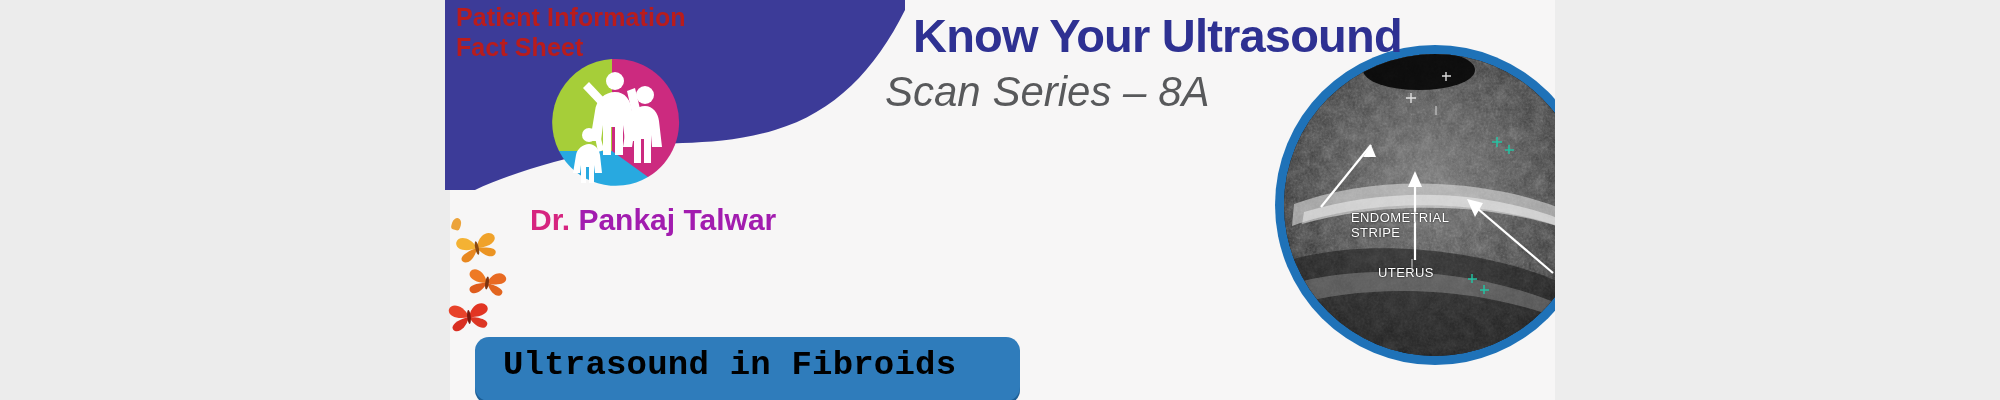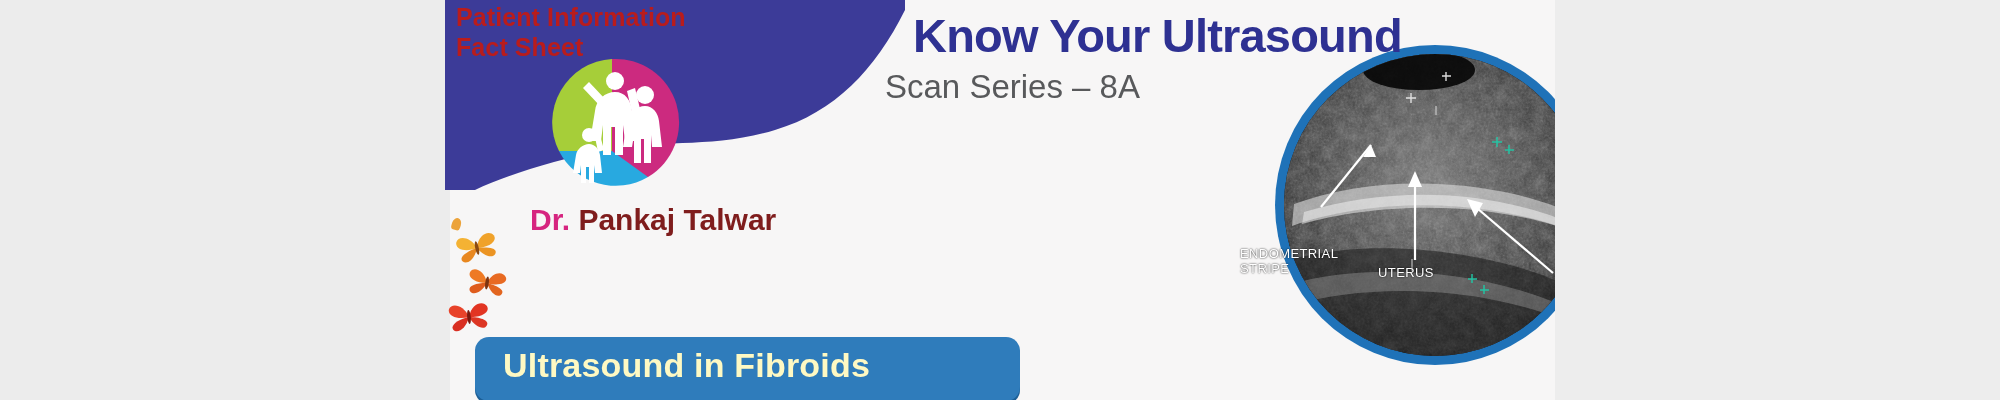--- a/index.html
+++ b/index.html
@@ -74,21 +74,21 @@
   
   .doctor-name {
     position: absolute;
     left: 530px; top: 203px;
     font-size: 30px;
     font-weight: bold;
     white-space: nowrap;
     z-index: 8;
   }
   .doctor-title { color: #d6247f; margin-top: 12px; }
-  .doctor-person { color: #7f1d1d; }
+  .doctor-person { color: #a21caf; }
 
   
   .butterfly {
     position: absolute;
     z-index: 8;
   }
   .bf-1 { left: 455px; top: 232px; width: 44px; height: 32px; }
   .bf-2 { left: 466px; top: 268px; width: 42px; height: 31px; }
   .bf-3 { left: 447px; top: 300px; width: 44px; height: 34px; }
   .bf-dot {
@@ -120,47 +120,49 @@
     left: 475px; top: 337px;
     width: 545px; height: 64px;
     background: #2f7cbb;
     border-radius: 14px;
     box-shadow: 0 3px 0 0 #1d5f96;
     z-index: 9;
   }
   .fibroid-banner-label {
     position: absolute;
     left: 28px; top: 9px;
-    color: #fef9c3;
+    color: #000000;
     font-size: 34px;
     font-weight: bold;
     white-space: nowrap;
     letter-spacing: 0.2px;
+    font-family: Liberation Mono, monospace;
   }
 
   
   .main-title {
     position: absolute;
     left: 885px; top: 8px;
     color: #2e3192;
     font-size: 47px;
     font-weight: bold;
     white-space: nowrap;
     letter-spacing: -0.8px;
     z-index: 6;
     margin-left: 28px;
   }
   .sub-title {
     position: absolute;
     left: 885px; top: 68px;
     color: #58595b;
-    font-size: 33px;
+    font-size: 42px;
     font-weight: normal;
     white-space: nowrap;
     z-index: 6;
+    font-style: italic;
   }
 
   
   .scan-clip {
     position: absolute;
     left: 1275px; top: 45px;
     width: 280px; height: 355px;
     overflow: hidden;
     z-index: 5;
   }
@@ -185,21 +187,21 @@
     position: absolute;
     color: #ffffff;
     font-size: 13px;
     font-weight: normal;
     letter-spacing: 0.4px;
     line-height: 1.18;
     white-space: nowrap;
     z-index: 7;
     text-shadow: 0 0 2px #000;
   }
-  .label-endo { left: 1240px; top: 210px; margin-top: 36px; }
+  .label-endo { left: 1351px; top: 210px; }
   .label-uterus { left: 1378px; top: 265px; }
 
   .scan-arrow { position: absolute; z-index: 6; }
 </style>
 </head>
 <body>
 
 <div id="banner">
 
   <div class="bg-left"></div>

